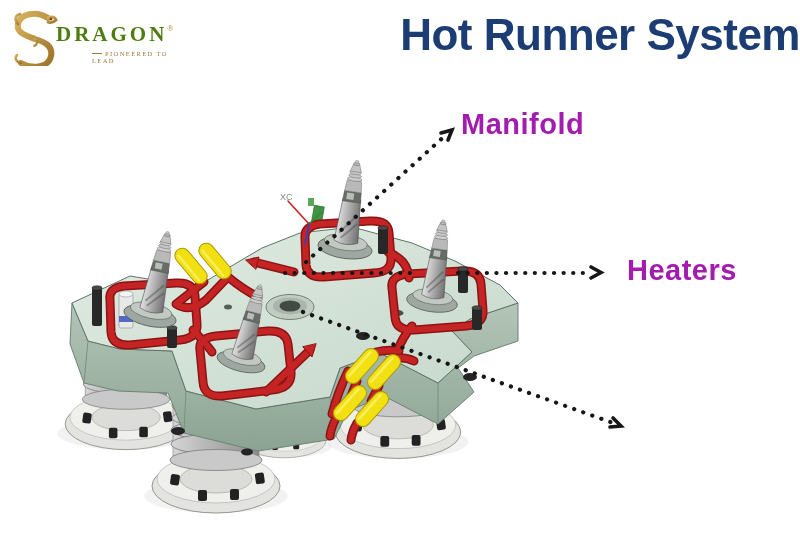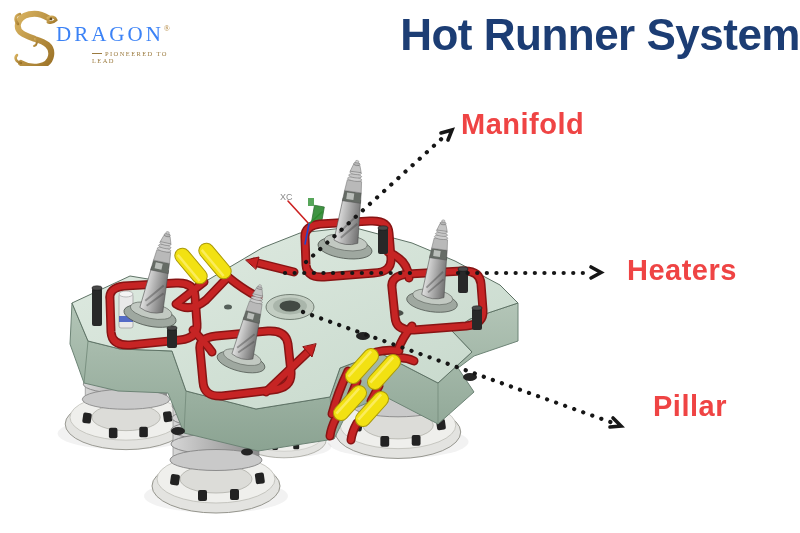--- a/index.html
+++ b/index.html
@@ -1,30 +1,30 @@
 <!DOCTYPE html>
 <html><head>
 <meta charset="utf-8">
 <style>
   html,body{margin:0;padding:0;background:#ffffff;}
   body{width:800px;height:533px;position:relative;overflow:hidden;
        font-family:"Liberation Sans",sans-serif;}
   .logo{position:absolute;left:8px;top:6px;width:170px;height:62px;}
   .logo-row{position:absolute;left:48px;top:16px;white-space:nowrap;}
-  .brand{font-family:"Liberation Serif",serif;font-weight:normal;font-size:21px;
-         letter-spacing:3px;color:#3b82f6;}
+  .brand{font-family:"Liberation Serif",serif;font-weight:bold;font-size:21px;
+         letter-spacing:3px;color:#4d7c0f;}
   .reg{font-family:"Liberation Serif",serif;font-size:8px;color:#b2853c;
        vertical-align:10px;letter-spacing:0;}
   .tagline{position:absolute;left:84px;top:44px;font-size:6.5px;letter-spacing:1.4px;
            color:#9b7a3e;font-family:"Liberation Serif",serif;}
   .tagline::before{content:"";display:inline-block;width:10px;height:1px;
            background:#9b7a3e;vertical-align:2px;margin-right:3px;}
   h1.title{position:absolute;left:0;top:10px;width:800px;margin:0;text-align:right;
            font-size:44px;font-weight:800;letter-spacing:-0.5px;color:#1c3d74;}
-  .callout{position:absolute;font-weight:800;font-size:29px;color:#ef4444;
+  .callout{position:absolute;font-weight:800;font-size:29px;color:#a21caf;
            letter-spacing:0.5px;white-space:nowrap;}
   #lbl-manifold{left:461px;top:108px;}
   #lbl-heaters{left:607px;top:254px;margin-left:20px;}
   #lbl-support{left:604px;top:386px;width:172px;text-align:center;line-height:40px;}
   svg.scene{position:absolute;left:0;top:0;}
 </style>
 </head>
 <body>
 
 <svg class="scene" width="800" height="533" viewBox="0 0 800 533">
@@ -283,14 +283,13 @@
     <span class="brand">DRAGON</span><span class="reg">®</span>
   </div>
   <div class="tagline">PIONEERED TO LEAD</div>
 </div>
 
 <h1 class="title">Hot Runner System</h1>
 
 <div id="lbl-manifold" class="callout">Manifold</div>
 <div id="lbl-heaters" class="callout">Heaters</div>
 <div id="lbl-support" class="callout">
-  <div>Pillar</div>
 </div>
 
 </body></html>

